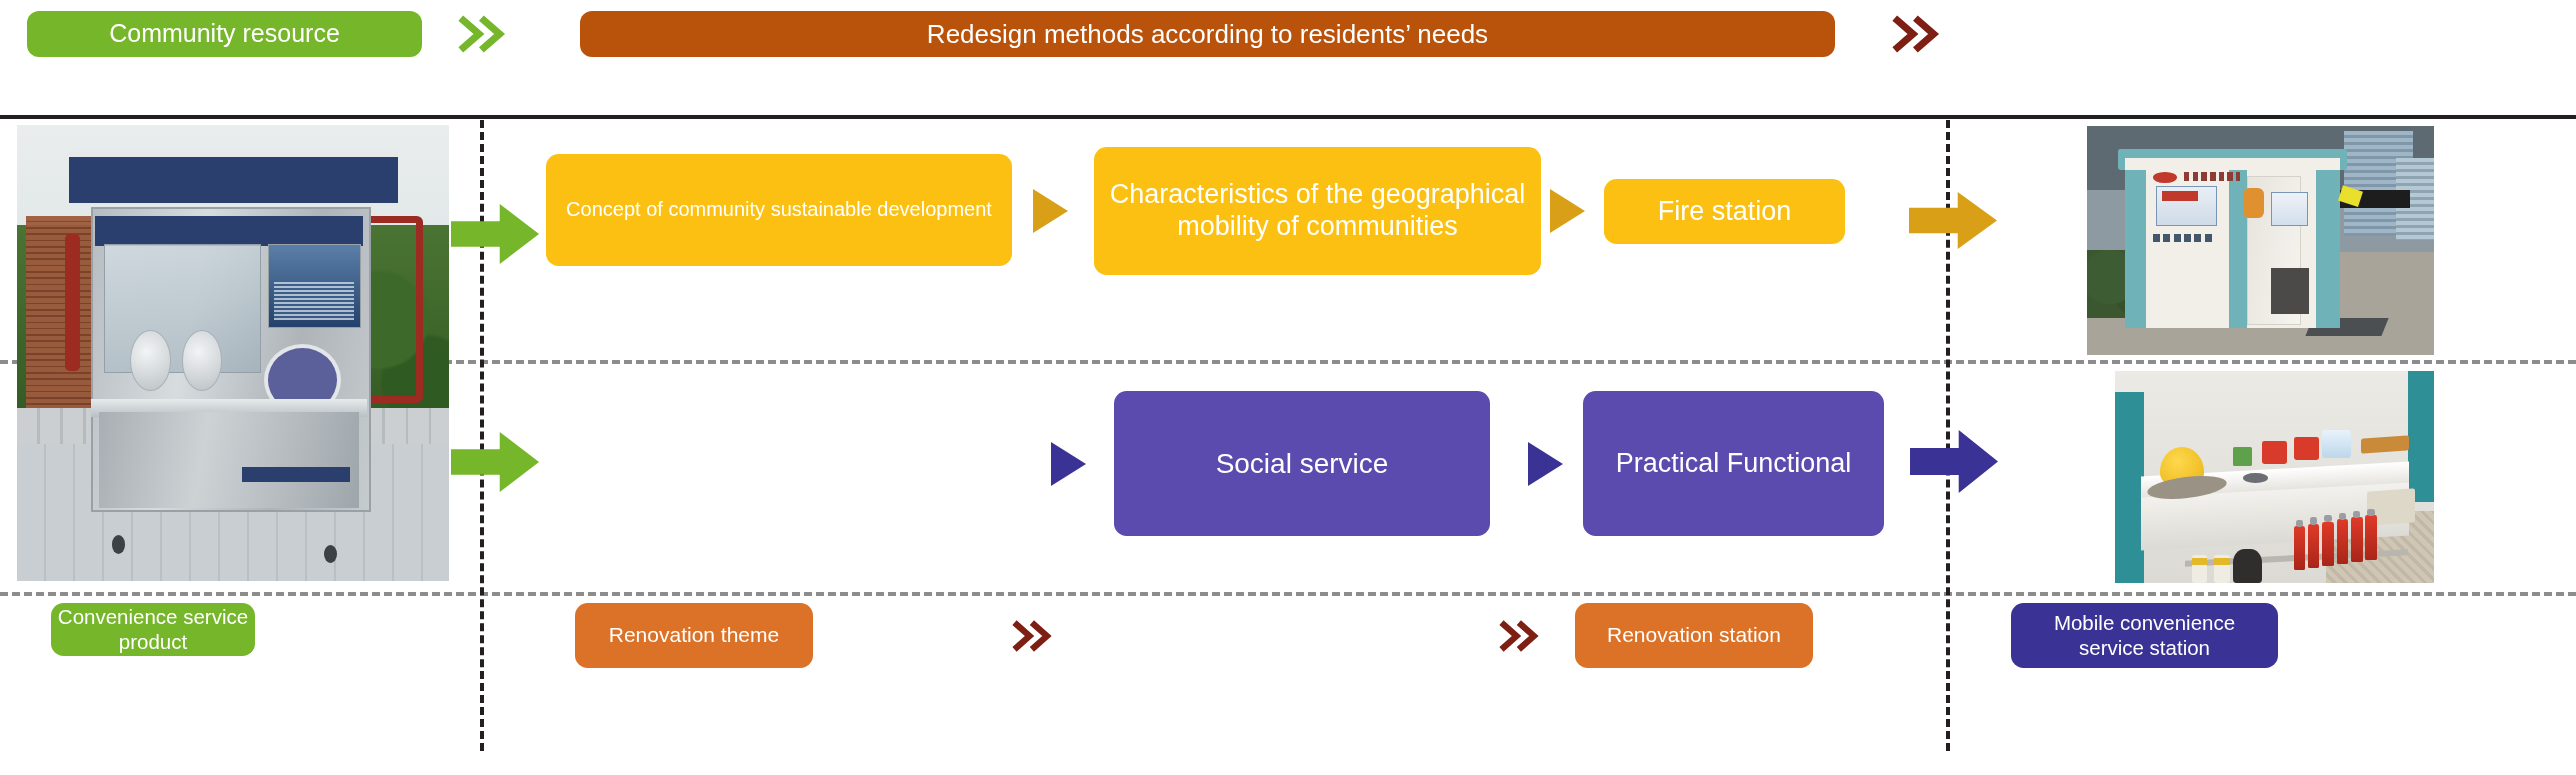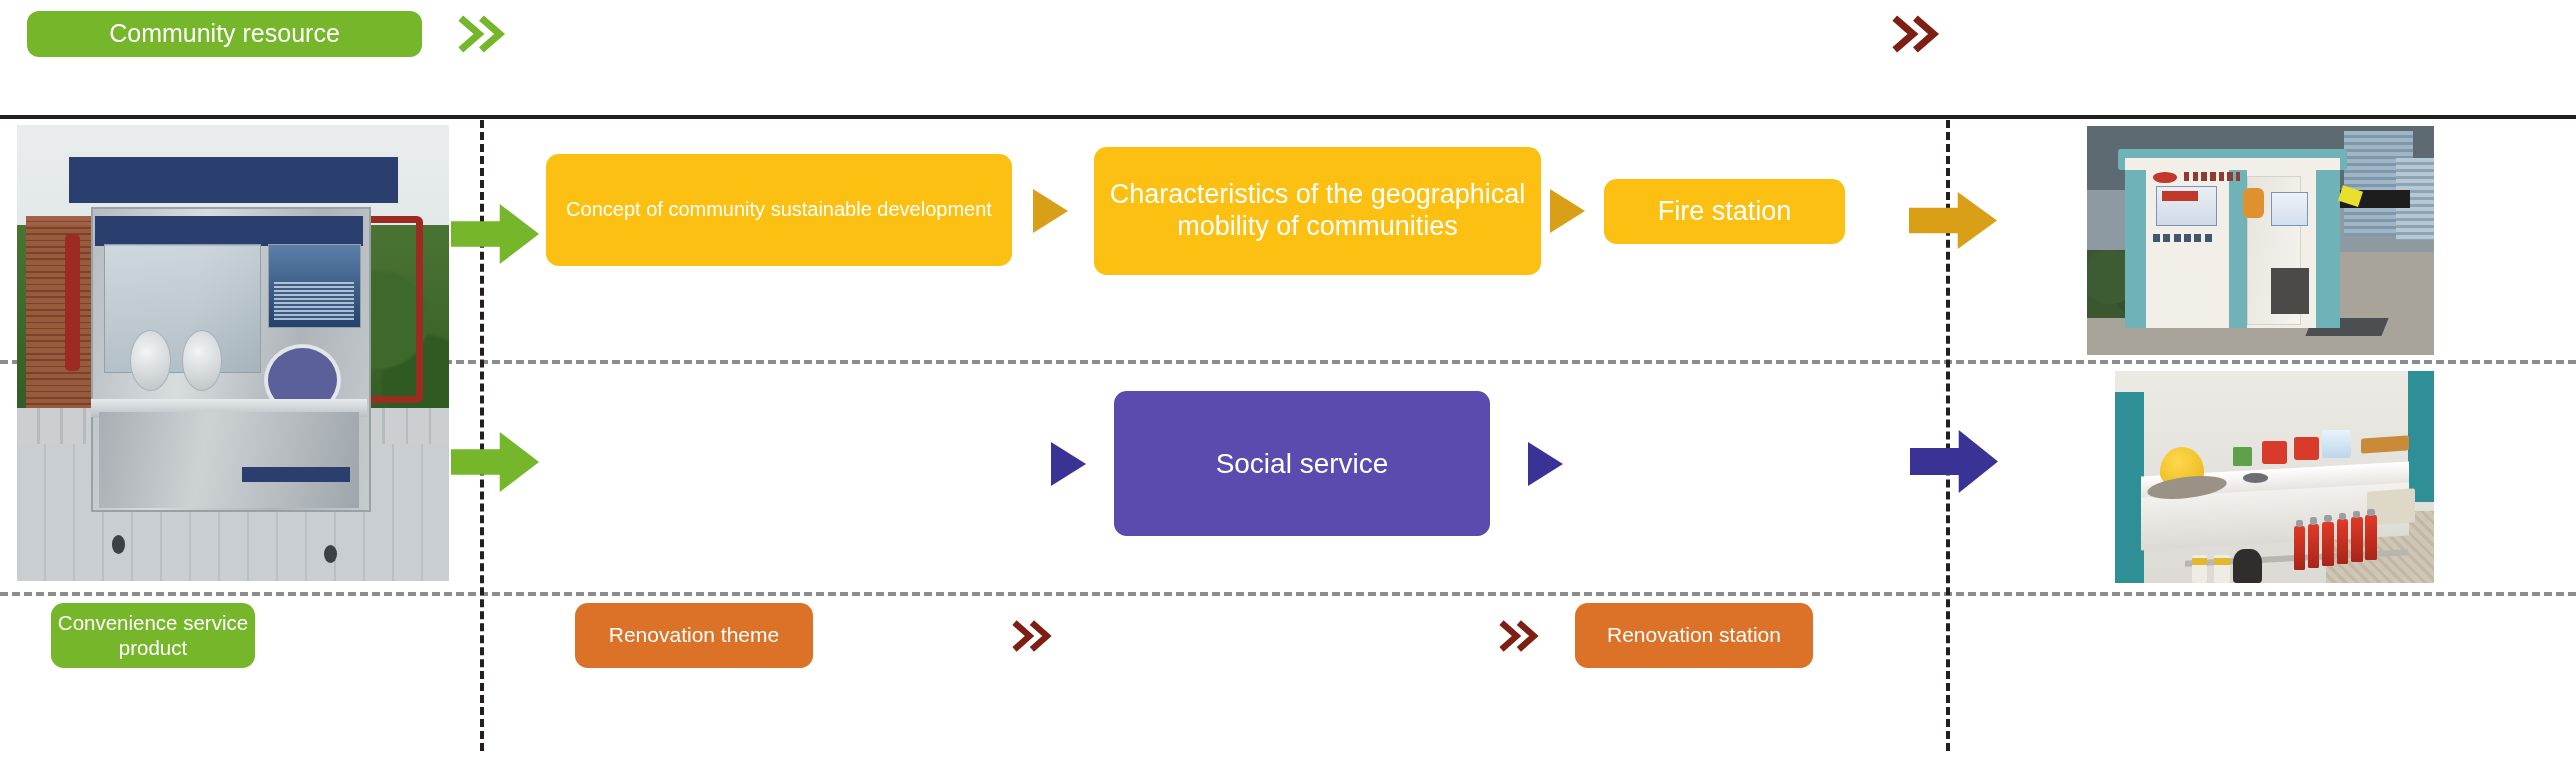--- a/index.html
+++ b/index.html
@@ -164,20 +164,23 @@
 
   <div class="chev" style="left:448px;top:11px;width:62px;height:46px;">
     <svg viewBox="0 0 78 58">
         <g fill="none" stroke="#76B62B" stroke-width="9" stroke-linecap="butt">
       <polyline points="16,9 39,29 16,49"></polyline>
           <polyline points="42,9 65,29 42,49"></polyline>
         </g>
       </svg>
   </div>
 
+  <div class="pill sq hdr-orange" style="left:580px;top:11px;width:1255px;height:46px;font-size:26px;">
+    <span>Redesign methods according to residents’ needs</span>
+  </div>
 
   <div class="chev" style="left:1882px;top:11px;width:62px;height:46px;">
     <svg viewBox="0 0 78 58">
         <g fill="none" stroke="#7E1F14" stroke-width="9" stroke-linecap="butt">
       <polyline points="16,9 39,29 16,49"></polyline>
           <polyline points="42,9 65,29 42,49"></polyline>
         </g>
       </svg>
   </div>
 
@@ -253,20 +256,23 @@
 
 
   <div class="tri" style="left:1051px;top:442px;border-top:22px solid transparent;border-bottom:22px solid transparent;border-left:35px solid #3B3295;"></div>
 
   <div class="pill rnd bx-violet" style="left:1114px;top:391px;width:376px;height:145px;font-size:28px;">
     <span>Social service</span>
   </div>
 
   <div class="tri" style="left:1528px;top:442px;border-top:22px solid transparent;border-bottom:22px solid transparent;border-left:35px solid #3B3295;"></div>
 
+  <div class="pill rnd bx-violet" style="left:1583px;top:391px;width:301px;height:145px;font-size:27px;">
+    <span>Practical Functional</span>
+  </div>
 
   <div class="barrow" style="left:1910px;top:430px;width:88px;height:63px;">
     <svg viewBox="0 0 112 80" preserveAspectRatio="none">
       <polygon points="0,23 62,23 62,0 112,40 62,80 62,57 0,57" fill="#3B3295"></polygon>
       </svg>
   </div>
 
   <div class="photo ph-fire" style="left:2087px;top:126px;width:347px;height:229px;">
     <div class="fs-bg"></div>
     <div class="fs-tower"></div>
@@ -329,21 +335,21 @@
       </div>
     <div class="sh-boot"></div>
     <div class="sh-cone" style="left:24%;">
         <i></i>
       </div>
     <div class="sh-cone" style="left:31%;">
         <i></i>
       </div>
   </div>
 
-  <div class="pill rnd bx-green" style="left:51px;top:603px;width:204px;height:65px;font-size:20.5px;padding:0 4px;">
+  <div class="pill rnd bx-green" style="left:51px;top:603px;width:204px;height:53px;font-size:20.5px;padding:0 4px;">
     <span>Convenience service product</span>
   </div>
 
   <div class="pill rnd bx-orange" style="left:575px;top:603px;width:238px;height:65px;font-size:21px;">
     <span>Renovation theme</span>
   </div>
 
   <div class="chev" style="left:1005px;top:617px;width:49px;height:38px;">
     <svg viewBox="0 0 62 48">
         <g fill="none" stroke="#7E1F14" stroke-width="8" stroke-linecap="butt">
@@ -360,15 +366,18 @@
       <polyline points="12,7 31,24 12,41"></polyline>
           <polyline points="34,7 53,24 34,41"></polyline>
         </g>
       </svg>
   </div>
 
   <div class="pill rnd bx-orange" style="left:1575px;top:603px;width:238px;height:65px;font-size:21px;">
     <span>Renovation station</span>
   </div>
 
+  <div class="pill rnd bx-navy" style="left:2011px;top:603px;width:267px;height:65px;font-size:20.5px;padding:0 9.5px;">
+    <span>Mobile convenience service station</span>
+  </div>
 
 </div>
 
 
 </body></html>

